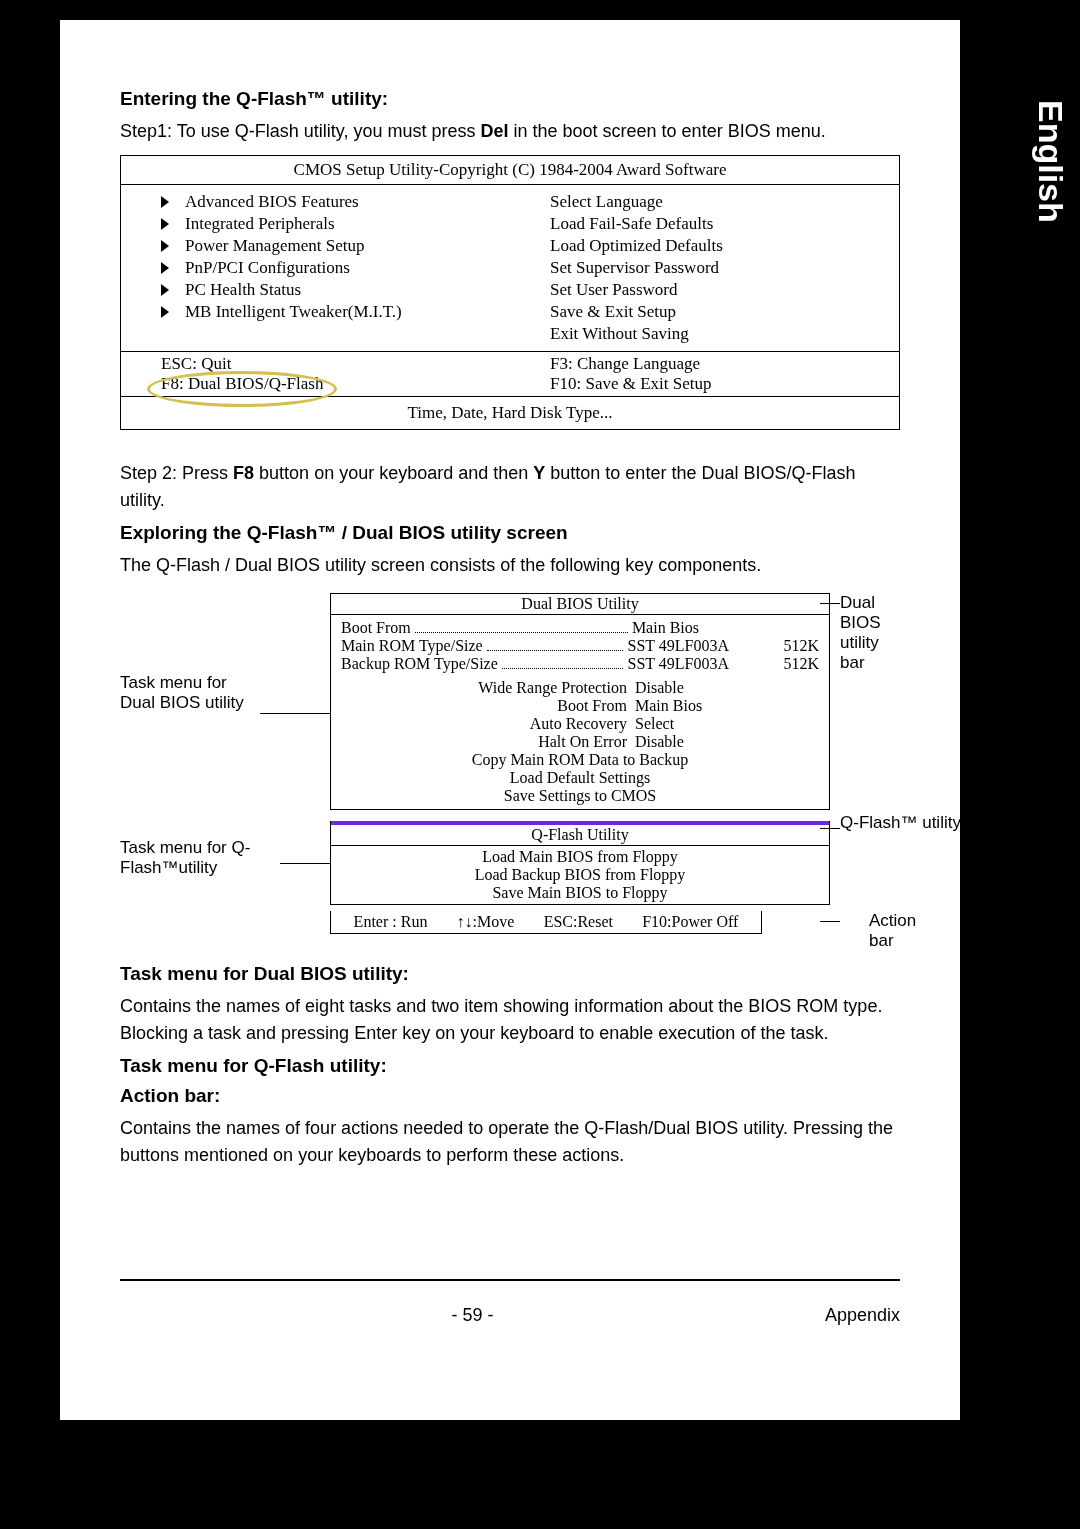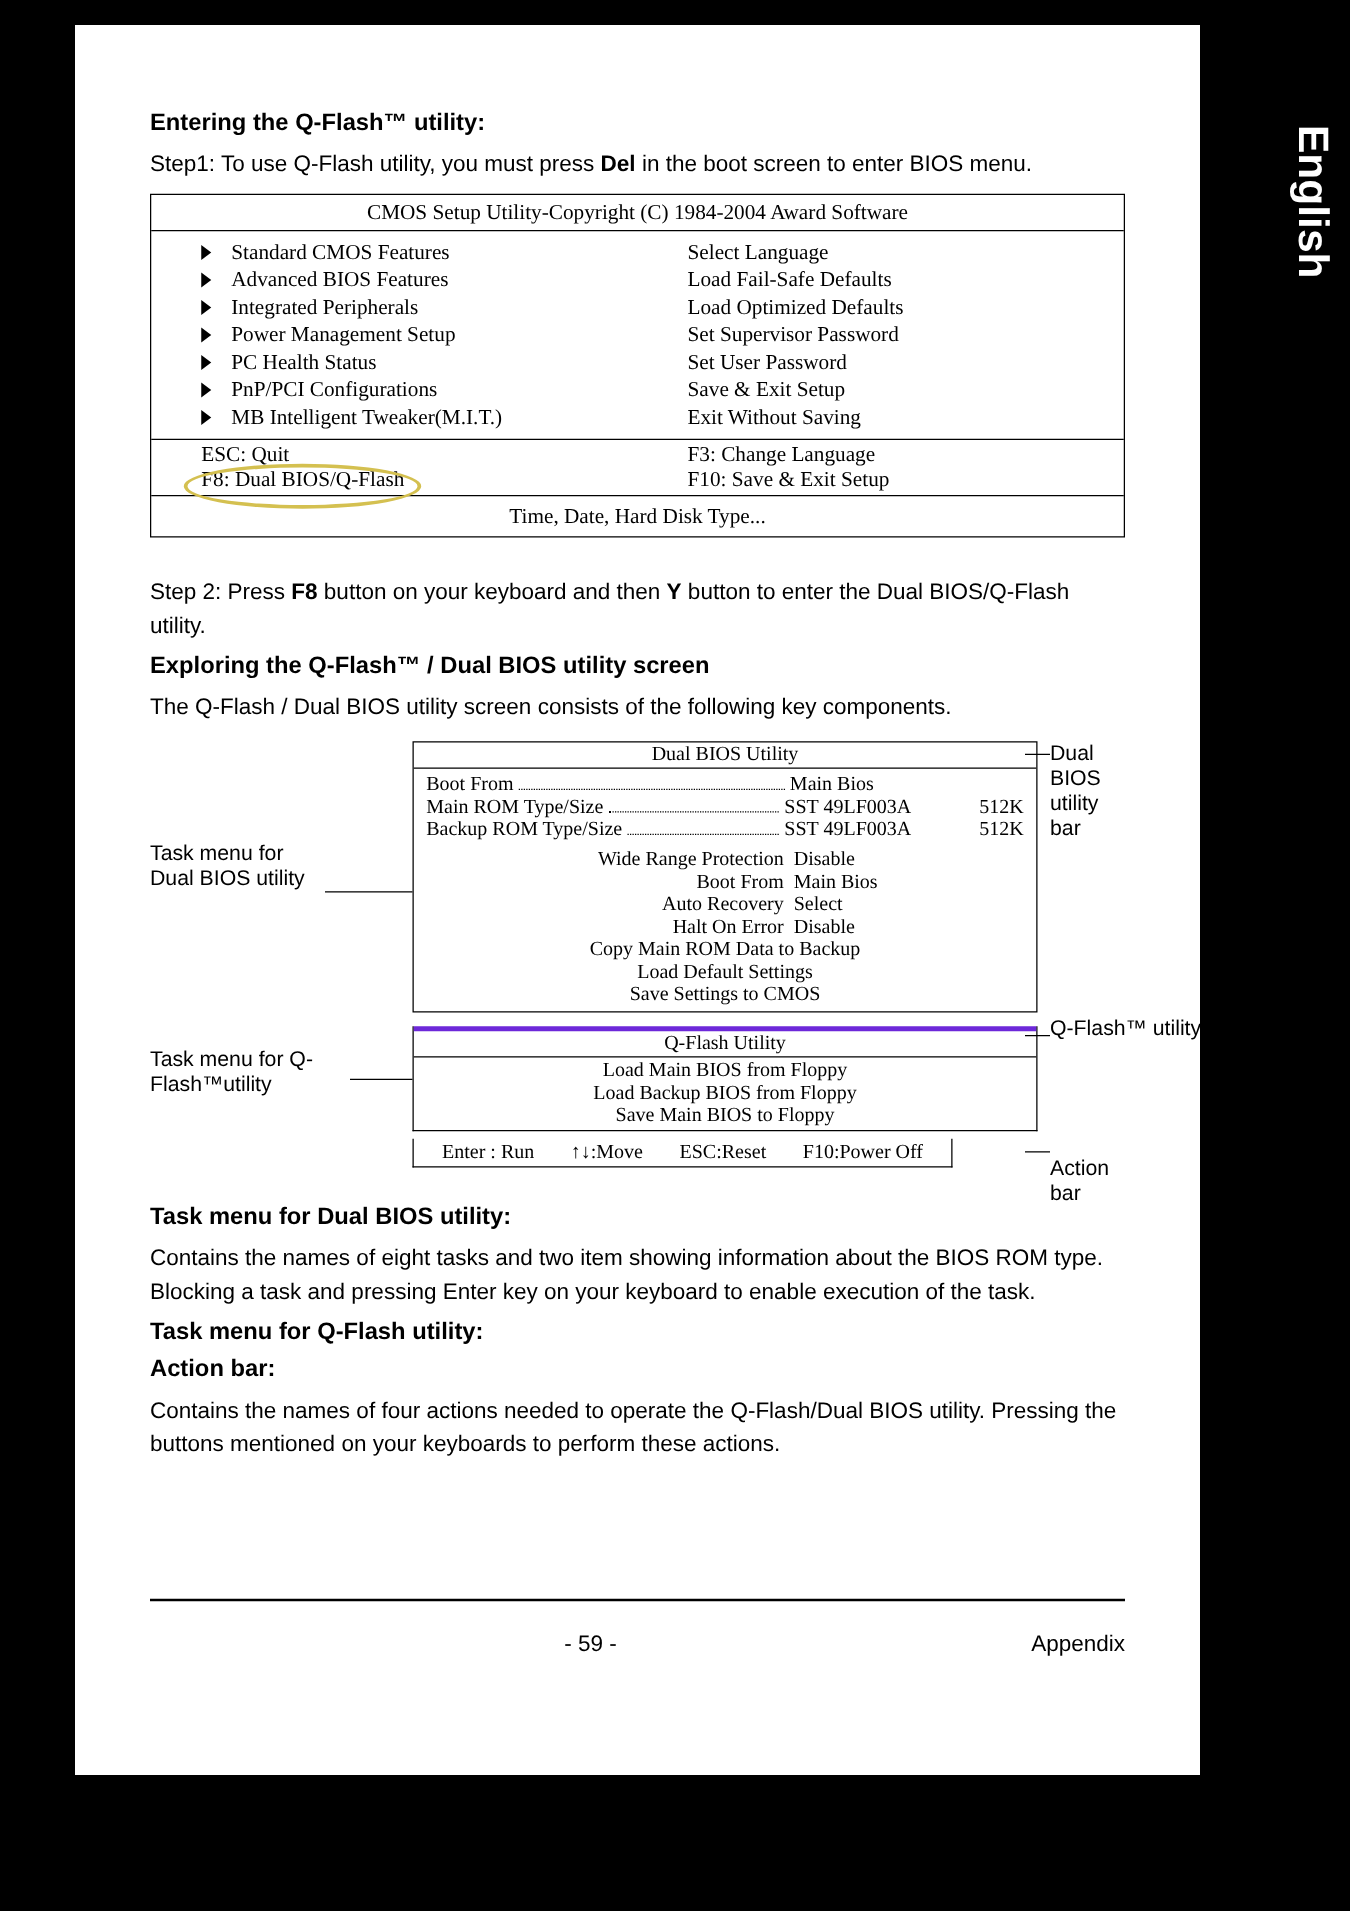--- a/index.html
+++ b/index.html
@@ -96,41 +96,37 @@
   <p>
     <span>Step1: To use Q-Flash utility, you must press </span><b>Del</b><span> in the boot screen to enter BIOS menu.</span>
   </p>
 
   <div class="bios-box">
     <div class="bios-title">CMOS Setup Utility-Copyright (C) 1984-2004 Award Software</div>
     <div class="bios-cols">
       <div class="bios-col">
         <div class="row">
             <span class="tri"></span>
-            <span>Standard CMOS Features</span>
-          </div>
-        <div class="row">
-            <span class="tri"></span>
             <span>Advanced BIOS Features</span>
           </div>
         <div class="row">
             <span class="tri"></span>
             <span>Integrated Peripherals</span>
           </div>
         <div class="row">
             <span class="tri"></span>
             <span>Power Management Setup</span>
           </div>
         <div class="row">
             <span class="tri"></span>
+            <span>PnP/PCI Configurations</span>
+          </div>
+        <div class="row">
+            <span class="tri"></span>
             <span>PC Health Status</span>
-          </div>
-        <div class="row">
-            <span class="tri"></span>
-            <span>PnP/PCI Configurations</span>
           </div>
         <div class="row">
             <span class="tri"></span>
             <span>MB Intelligent Tweaker(M.I.T.)</span>
           </div>
       </div>
       <div class="bios-col">
         <div class="row">
             <span>Select Language</span>
           </div>
@@ -172,21 +168,21 @@
   </p>
 
   <h3>Exploring the Q-Flash™ / Dual BIOS utility screen</h3>
   <p>The Q-Flash / Dual BIOS utility screen consists of the following key components.</p>
 
   <div class="diagram">
     <div class="diag-left" style="top:80px; width:140px;">Task menu for Dual BIOS utility</div>
     <div class="diag-left" style="top:245px; width:160px;">Task menu for Q-Flash™utility</div>
     <div class="diag-right" style="top:0px;">Dual BIOS utility bar</div>
     <div class="diag-right" style="top:220px; width:200px;">Q-Flash™ utility title bar</div>
-    <div class="diag-right" style="top:332px;">Action bar</div>
+    <div class="diag-right" style="top:318px;margin-left:29px;">Action bar</div>
 
     <div class="util-box" style="top:0;">
       <div class="ub-title">Dual BIOS Utility</div>
       <div class="ub-body">
         <div class="romrow">
             <span>Boot From</span>
             <span class="dots"></span>
             <span>Main Bios</span>
             <span style="width:120px;"></span>
           </div>

